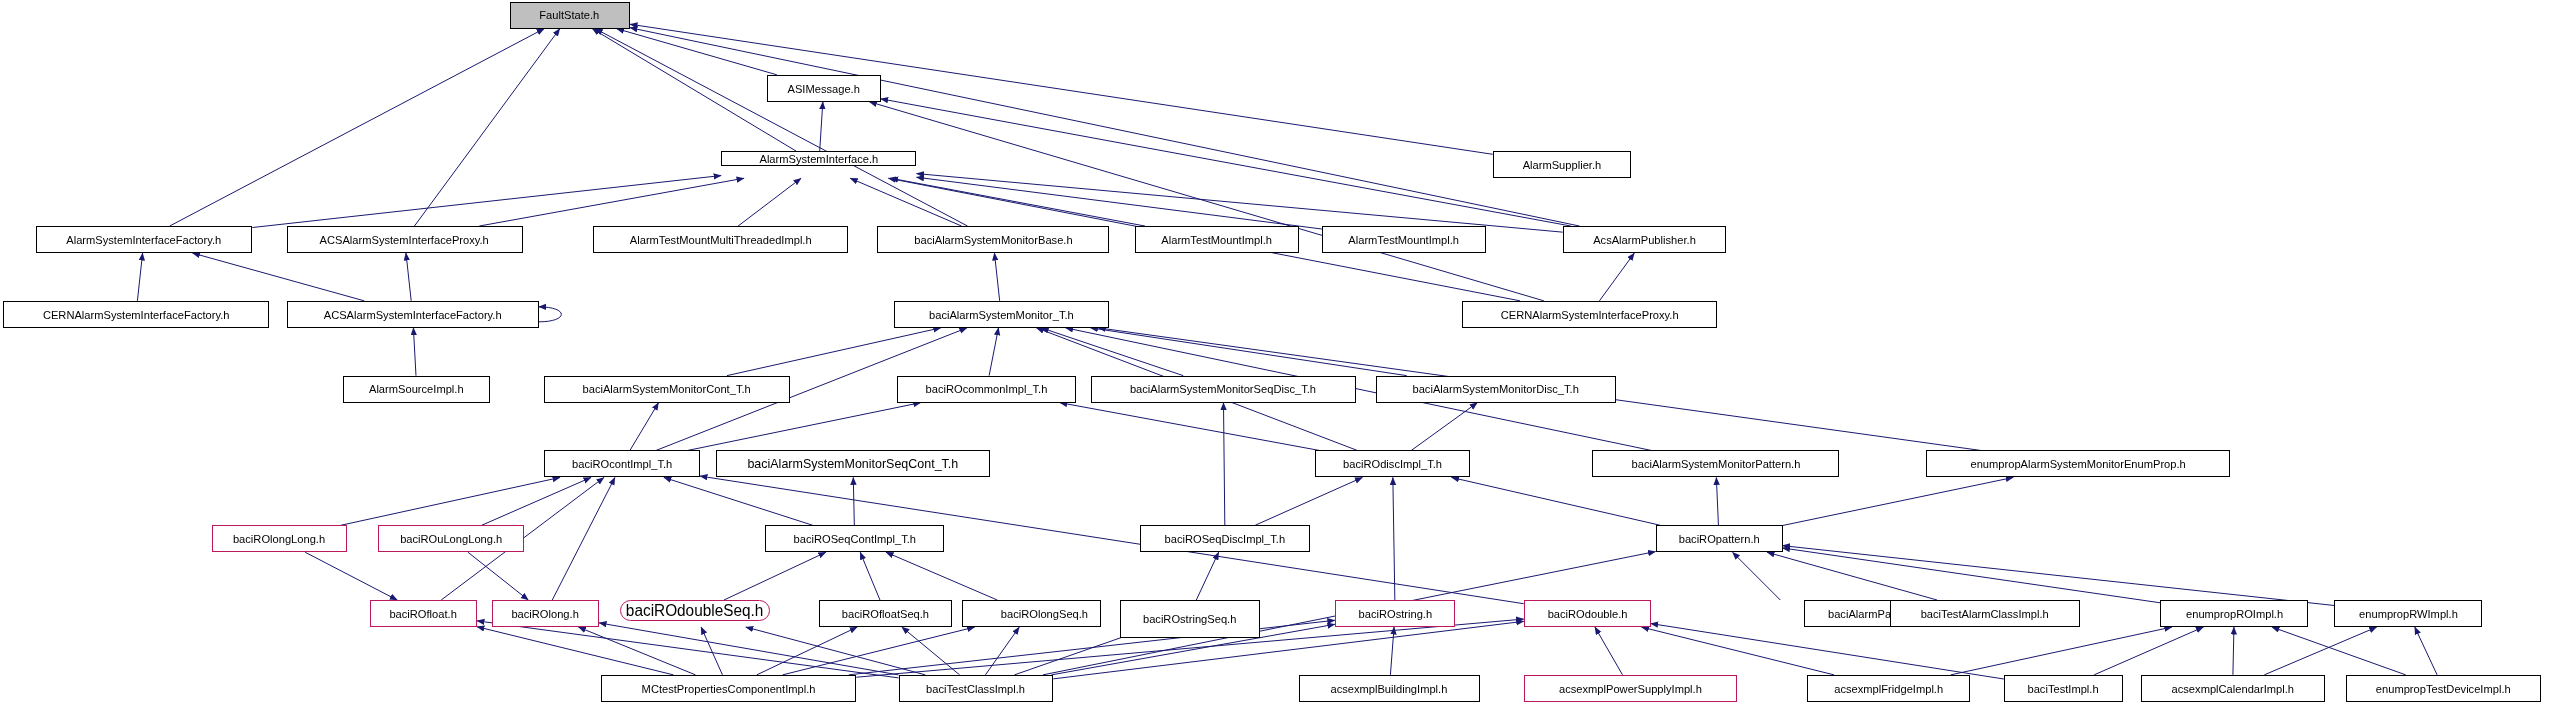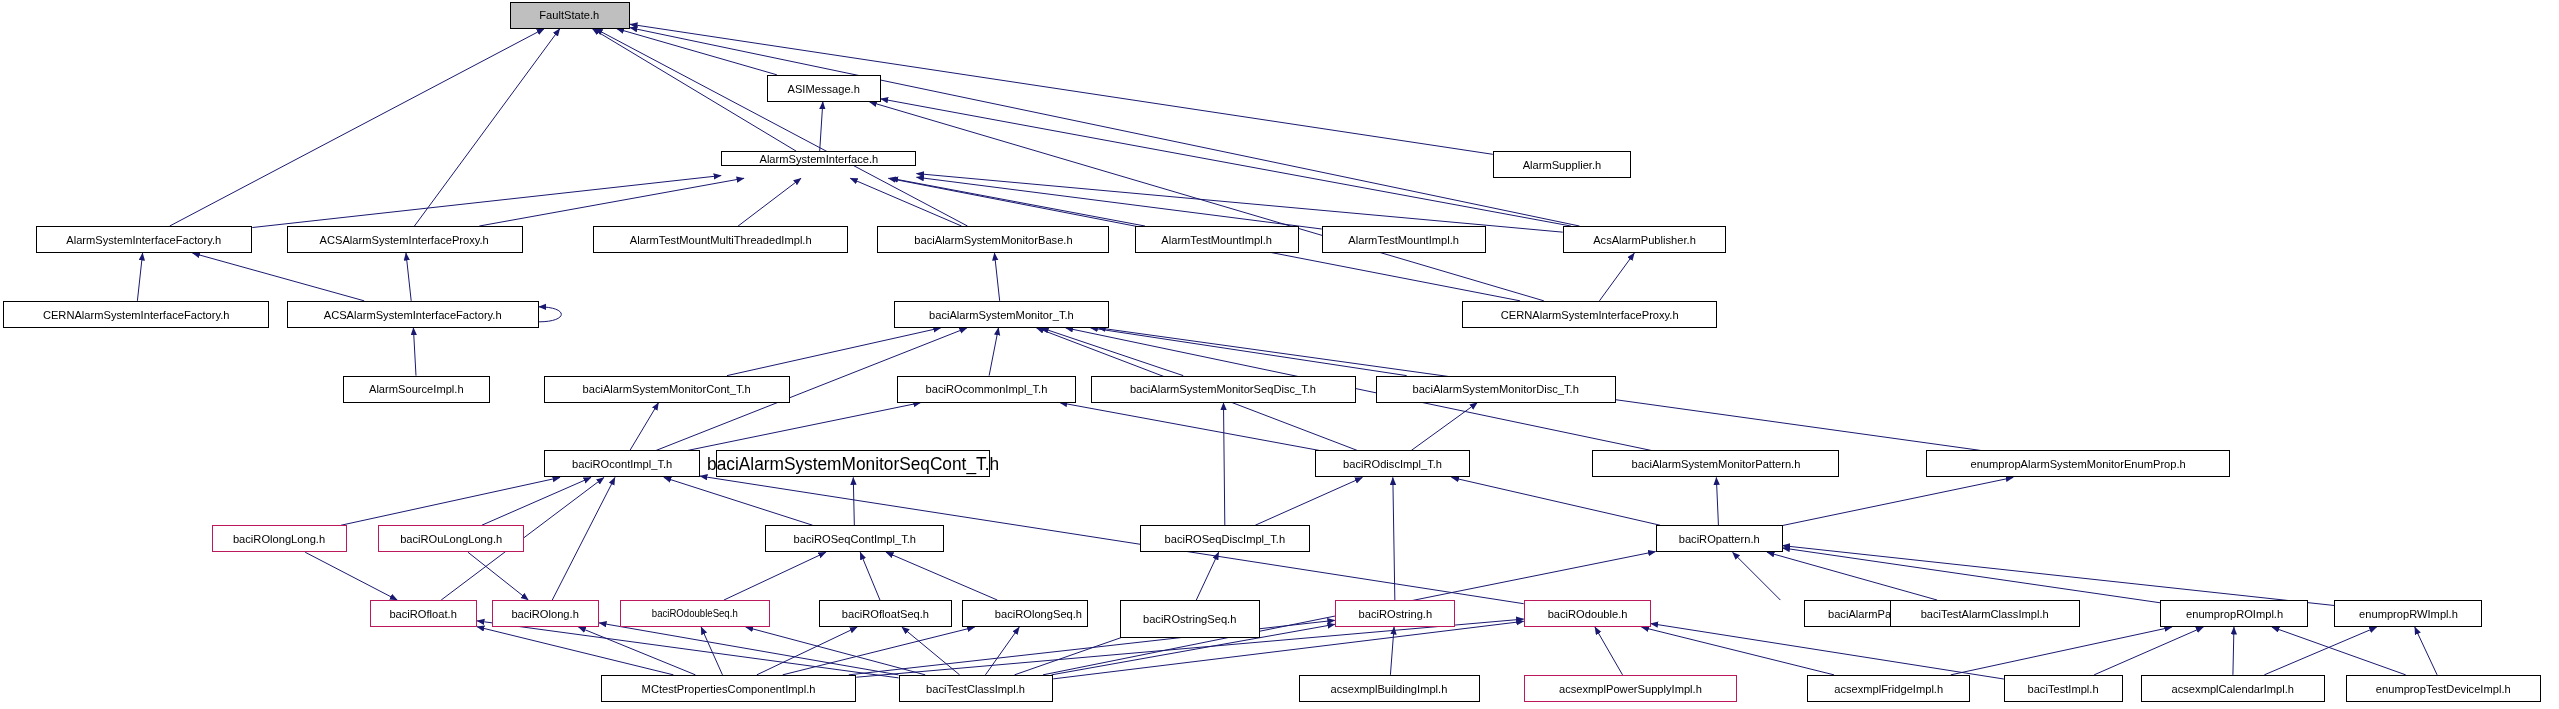--- a/index.html
+++ b/index.html
@@ -188,21 +188,21 @@
       </div>
       <div class="node" style="left: 1090.67px; top: 375.64px; width: 265.342px; height: 27px; font-size: 11.6px;">
         <span>baciAlarmSystemMonitorSeqDisc_T.h</span>
       </div>
       <div class="node" style="left: 1375.54px; top: 375.64px; width: 240.924px; height: 27px; font-size: 11.6px;">
         <span>baciAlarmSystemMonitorDisc_T.h</span>
       </div>
       <div class="node" style="left: 543.706px; top: 450.443px; width: 156.275px; height: 27px; font-size: 11.6px;">
         <span>baciROcontImpl_T.h</span>
       </div>
-      <div class="node" style="left: 716.26px; top: 450.443px; width: 273.481px; height: 27px; font-size: 18px;">
+      <div class="node" style="left: 716.26px; top: 450.443px; width: 273.481px; height: 27px; font-size: 13px;">
         <span>baciAlarmSystemMonitorSeqCont_T.h</span>
       </div>
       <div class="node" style="left: 1315.31px; top: 450.443px; width: 154.647px; height: 27px; font-size: 11.6px;">
         <span>baciROdiscImpl_T.h</span>
       </div>
       <div class="node" style="left: 1592.05px; top: 450.443px; width: 247.435px; height: 27px; font-size: 11.6px;">
         <span>baciAlarmSystemMonitorPattern.h</span>
       </div>
       <div class="node" style="left: 1925.76px; top: 450.443px; width: 304.41px; height: 27px; font-size: 11.6px;">
         <span>enumpropAlarmSystemMonitorEnumProp.h</span>
@@ -221,27 +221,27 @@
       </div>
       <div class="node" style="left: 1655.54px; top: 525.245px; width: 126.973px; height: 27px; font-size: 11.6px;">
         <span>baciROpattern.h</span>
       </div>
       <div class="node red" style="left: 369.525px; top: 600.048px; width: 107.439px; height: 27px; font-size: 11.6px;">
         <span>baciROfloat.h</span>
       </div>
       <div class="node red" style="left: 491.615px; top: 600.048px; width: 107.439px; height: 27px; font-size: 11.6px;">
         <span>baciROlong.h</span>
       </div>
-      <div class="node red" style="left: 620.216px; top: 600.048px; width: 149.763px; height: 27px; font-size: 10px;">
+      <div class="node red" style="left: 620.216px; top: 600.048px; width: 149.763px; height: 21px; font-size: 16px; border-radius: 11px;">
         <span>baciROdoubleSeq.h</span>
       </div>
       <div class="node" style="left: 818.815px; top: 600.048px; width: 133.485px; height: 27px; font-size: 11.6px;">
         <span>baciROfloatSeq.h</span>
       </div>
-      <div class="node" style="left: 962.067px; top: 600.048px; width: 126px; height: 27px; font-size: 11.6px; padding-left: 31px;">
+      <div class="node" style="left: 962.067px; top: 600.048px; width: 139px; height: 27px; font-size: 11.6px; padding-left: 31px;">
         <span>baciROlongSeq.h</span>
       </div>
       <div class="node" style="left: 1119.97px; top: 600.048px; width: 139.996px; height: 38px; font-size: 11.6px;">
         <span>baciROstringSeq.h</span>
       </div>
       <div class="node red" style="left: 1334.85px; top: 600.048px; width: 120.462px; height: 27px; font-size: 11.6px;">
         <span>baciROstring.h</span>
       </div>
       <div class="node red" style="left: 1523.68px; top: 600.048px; width: 126.973px; height: 27px; font-size: 11.6px;">
         <span>baciROdouble.h</span>

